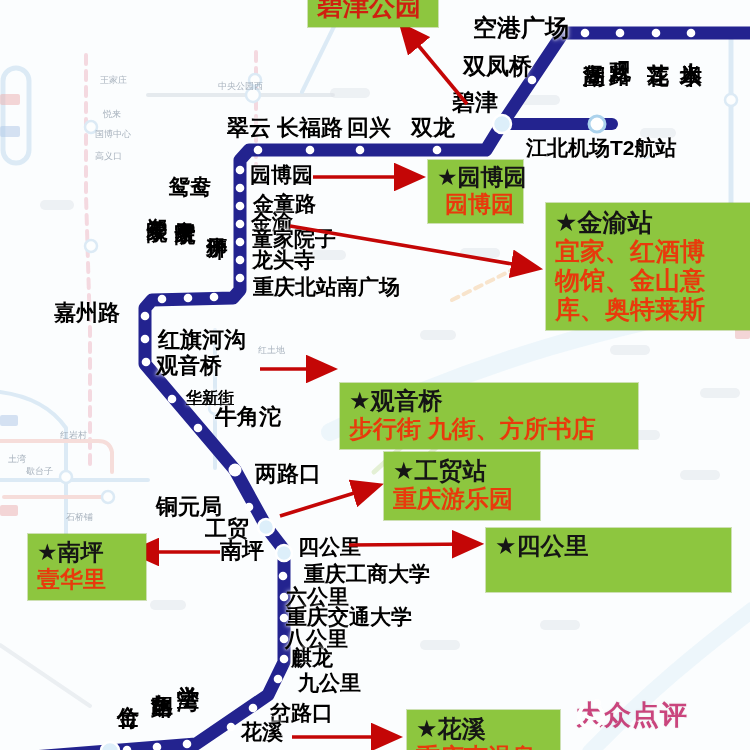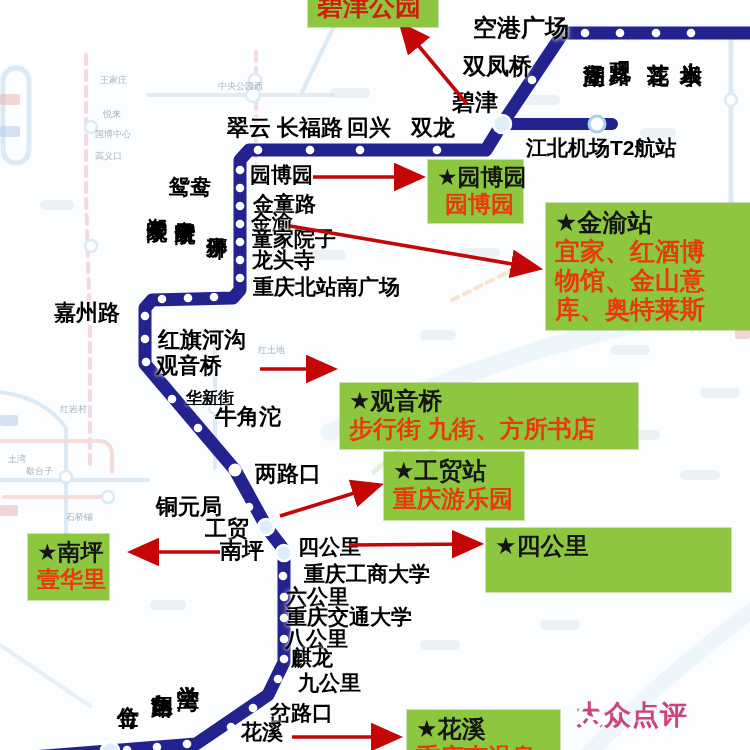--- a/index.html
+++ b/index.html
@@ -195,21 +195,21 @@
       <div class="st v" style="left: 207px; top: 220px; font-size: 21px;">狮子坪</div>
       <div class="st v" style="left: 117px; top: 688px; font-size: 22px;">金竹</div>
       <div class="st v" style="left: 151px; top: 676px; font-size: 22px;">鱼胡路</div>
       <div class="st v" style="left: 177px; top: 668px; font-size: 22px;">学堂湾</div>
       <div class="bgl" style="left: 100px; top: 74px;">王家庄</div>
       <div class="bgl" style="left: 218px; top: 80px;">中央公园西</div>
       <div class="bgl" style="left: 103px; top: 108px;">悦来</div>
       <div class="bgl" style="left: 95px; top: 128px;">国博中心</div>
       <div class="bgl" style="left: 95px; top: 150px;">高义口</div>
       <div class="bgl" style="left: 258px; top: 344px;">红土地</div>
-      <div class="bgl" style="left: 27px; top: 403px; padding-left: 33px;">红岩村</div>
+      <div class="bgl" style="left: 27px; top: 429px; padding-left: 33px;">红岩村</div>
       <div class="bgl" style="left: 8px; top: 453px;">土湾</div>
       <div class="bgl" style="left: 26px; top: 465px;">歇台子</div>
       <div class="bgl" style="left: 66px; top: 511px;">石桥铺</div>
     </div>
 
   <svg id="arrow-layer" width="750" height="750" viewBox="0 0 750 750">
     <defs>
       <marker id="ah" markerWidth="9" markerHeight="8" refX="7" refY="4" orient="auto">
         <path d="M0,0 L9,4 L0,8 z" fill="#c40606"></path>
       </marker>
@@ -235,25 +235,25 @@
       <div class="callout" style="left: 546px; top: 203px; width: 204px; min-height: 121px; padding-top: 5px;">
         <div class="t" style="font-size: 25px;">★金渝站</div>
         <div class="n" style="font-size: 25px;">宜家、红酒博</div>
         <div class="n" style="font-size: 25px;">物馆、金山意</div>
         <div class="n" style="font-size: 25px;">库、奥特莱斯</div>
       </div>
       <div class="callout" style="left: 340px; top: 343px; width: 298px; min-height: 62px; padding-top: 4px; margin-top: 40px;">
         <div class="t" style="font-size: 24px;">★观音桥</div>
         <div class="n" style="font-size: 24px;">步行街 九街、方所书店</div>
       </div>
-      <div class="callout" style="left: 384px; top: 452px; width: 140px; min-height: 68px; padding-top: 5px;">
+      <div class="callout" style="left: 384px; top: 452px; width: 156px; min-height: 68px; padding-top: 5px;">
         <div class="t" style="font-size: 24px;">★工贸站</div>
         <div class="n" style="font-size: 24px;">重庆游乐园</div>
       </div>
-      <div class="callout" style="left: 28px; top: 534px; width: 81px; min-height: 66px; padding-top: 5px;">
+      <div class="callout" style="left: 28px; top: 534px; width: 118px; min-height: 66px; padding-top: 5px;">
         <div class="t" style="font-size: 23px;">★南坪</div>
         <div class="n" style="font-size: 23px;">壹华里</div>
       </div>
       <div class="callout" style="left: 486px; top: 528px; width: 245px; min-height: 64px; padding-top: 4px;">
         <div class="t" style="font-size: 24px;">★四公里</div>
       </div>
       <div class="callout" style="left: 407px; top: 710px; width: 153px; min-height: 75px; padding-top: 5px;">
         <div class="t" style="font-size: 24px;">★花溪</div>
         <div class="n" style="font-size: 24px;">重庆南温泉</div>
       </div>

